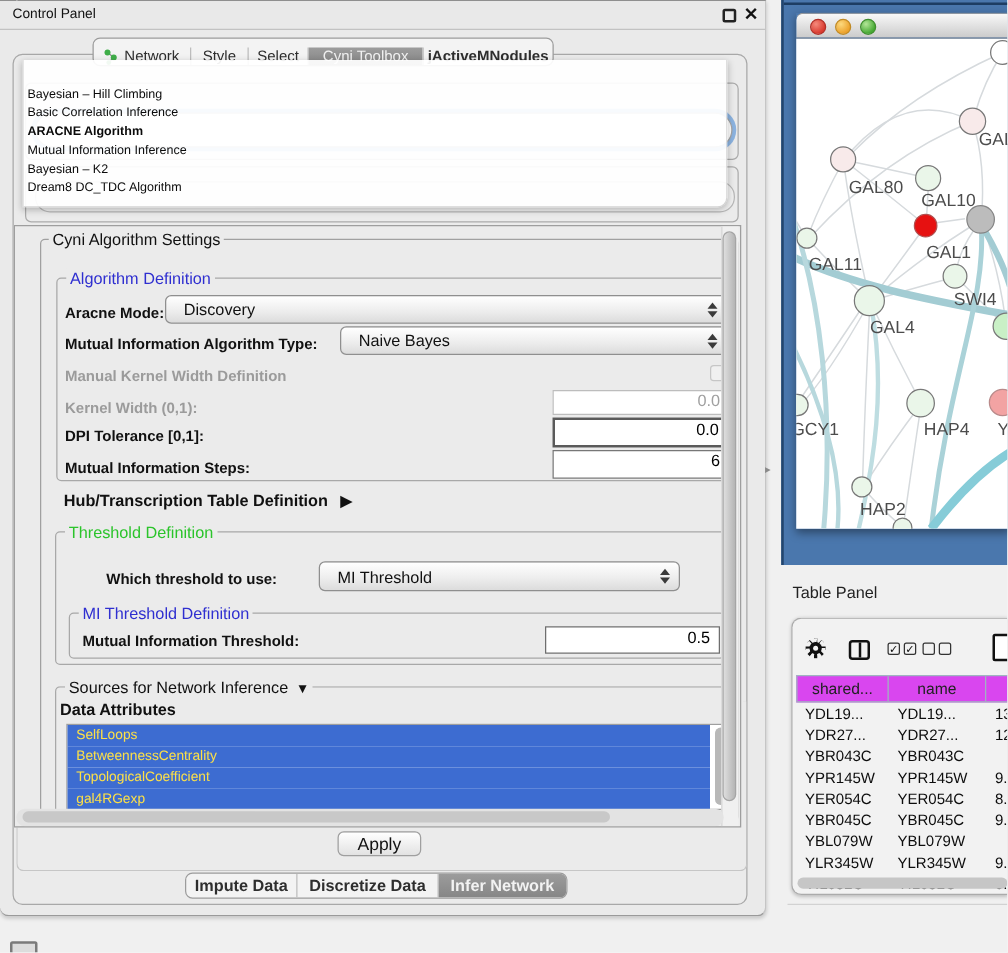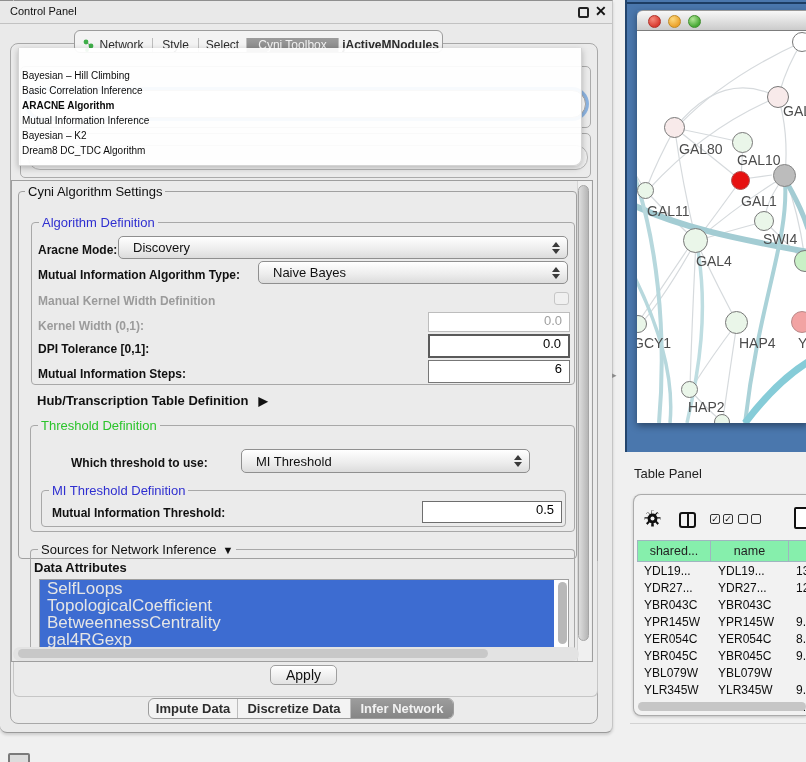--- a/index.html
+++ b/index.html
@@ -46,21 +46,21 @@
 
   
   #scrollpane { left:11px; top:179px; width:582px; height:482px; border:1px solid #9e9e9e; background:#ebebeb; overflow:hidden; }
   #v-scroll-track { right:1px; top:0; width:14px; height:100%; background:#f0f0f0; border-left:1px solid #d5d5d5; }
   #v-scroll-thumb { right:2px; top:4px; width:11px; height:456px; background:linear-gradient(90deg,#dedede,#b5b5b5); border:1px solid #a5a5a5; border-radius:6px; }
   #h-scroll-track { left:1px; top:466px; width:566px; height:14px; background:#e3e3e3; border-radius:7px; }
   #h-scroll-thumb { left:5px; top:2px; width:470px; height:9px; background:#c8c8c8; border-radius:5px; }
 
   
   .gtitle { position:absolute; top:-8px; background:#ebebeb; padding:0 3px; font-size:13px; white-space:nowrap; }
-  #cyni-group { left:6px; top:10px; width:559px; height:368px; border:1px solid #a0a0a0; border-radius:4px;text-decoration:underline; }
+  #cyni-group { left:20px; top:10px; width:559px; height:466px; border:1px solid #a0a0a0; border-radius:4px;text-decoration:underline; }
   #cyni-group > .gtitle { left:6px; color:#111; }
 
   #algdef-group { left:12px; top:30px; width:544px; height:163px; border:1px solid #a8a8a8; border-radius:4px; }
   #algdef-group > .gtitle { left:7px; color:#2f2fd0; }
 
   .flabel { position:absolute; font-weight:bold; font-size:12px; color:#111; white-space:nowrap; }
   .flabel.dis { color:#9b9b9b; }
 
   .combo { position:absolute; background:linear-gradient(#ffffff,#ececec 60%,#dcdcdc); border:1px solid #8f8f8f; border-radius:5px; font-size:13px; color:#111; display:flex; align-items:center; padding-left:14px; }
   .combo .arrows { position:absolute; right:7px; top:0; bottom:0; display:flex; flex-direction:column; justify-content:center; gap:2px; }
@@ -75,21 +75,21 @@
   #thr-group { left:11px; top:233px; width:545px; height:107px; border:1px solid #a8a8a8; border-radius:4px; }
   #thr-group > .gtitle { left:7px; color:#2bc42b; }
   #mithr-group { left:10px; top:64px; width:525px; height:37px; border:1px solid #a8a8a8; border-radius:4px; }
   #mithr-group > .gtitle { left:7px; color:#2f2fd0; }
 
   #src-group { left:11px; top:357px; width:545px; height:110px; border:1px solid #a8a8a8; border-radius:4px; border-bottom:none; }
   #src-group > .gtitle { left:7px; color:#111; }
   #src-arrow { display:inline-block; margin-left:6px; font-size:11px; color:#111; }
   #data-attr-label { left:3px; top:10px; font-size:13px; }
   #attr-list { left:8px; top:29px; width:530px; height:69px; background:#fff; border:1px solid #9e9e9e; }
-  .attr-item { height:17px; line-height:17px; background:#3d6cd1; color:#e5e5e5; font-size:17px; padding-left:7px; width:calc(100% - 14px); white-space:nowrap; overflow:hidden; }
+  .attr-item { height:17px; line-height:17px; background:#3d6cd1; color:#fde047; font-size:11px; padding-left:7px; width:calc(100% - 14px); white-space:nowrap; overflow:hidden; }
   #attr-scroll { right:1px; top:2px; width:9px; height:62px; background:#b8b8b8; border-radius:5px; }
 
   
   #apply-btn { left:270px; top:664px; width:67px; height:20px; background:linear-gradient(#ffffff,#e2e2e2); border:1px solid #9f9f9f; border-radius:5px; font-size:14px; color:#111; display:flex; align-items:center; justify-content:center; }
   #bottom-tabs { left:148px; top:697px; height:21px; font-size:13px; }
   #tab-impute { width:89px; font-weight:bold; }
   #tab-discretize { width:113px; font-weight:bold; }
   #tab-infer { width:102px; font-weight:bold; }
 
   
@@ -119,21 +119,21 @@
   #gear-icon { left:10px; top:15px; }
   #cols-icon { left:45px; top:17px; width:17px; height:16px; border:2px solid #111; border-radius:3px; }
   #cols-icon::after { content:""; position:absolute; left:5.5px; top:0; width:2px; height:12px; background:#111; }
   .cb-pair { display:flex; gap:3px; }
   #cb-checked { left:76px; top:19px; }
   #cb-unchecked { left:104px; top:19px; }
   .cb { width:10px; height:10px; border:1.5px solid #333; border-radius:2px; font-size:9px; line-height:8px; color:#111; text-align:center; }
   #doc-icon { left:160px; top:12px; width:16px; height:22px; border:2px solid #111; border-radius:2px; background:#fff; }
 
   #net-table { left:3px; top:45px; width:170px; }
-  #thead-row { display:flex; height:22px; background:#86efac; border-top:1px solid #9fb5c0; border-bottom:1px solid #9fb5c0; }
+  #thead-row { display:flex; height:22px; background:#d946ef; border-top:1px solid #9fb5c0; border-bottom:1px solid #9fb5c0; }
   .th { border-right:1px solid #9fb5c0; display:flex; align-items:center; justify-content:center; font-size:12.5px; color:#222; }
   .th:first-child { border-left:1px solid #9fb5c0; }
   .tr { display:flex; height:17px; }
   .td { font-size:12px; color:#0d0d0d; padding-left:7px; white-space:nowrap; overflow:hidden; display:flex; align-items:center; }
   .col1 { width:74px; }
   .col2 { width:78px; }
   .col3 { width:18px; }
   #tbl-hscroll { left:4px; top:207px; width:168px; height:9px; background:#c6c6c6; border-radius:5px; }
   #dock-bottom-line { left:630px; top:723px; width:176px; height:1px; background:#d2d2d2; }
 
@@ -255,22 +255,22 @@
                 <span>0.5</span>
               </div>
           </div>
         </div>
 
         <div class="abs" id="src-group">
           <span class="gtitle"><span>Sources for Network Inference</span><span id="src-arrow">▼</span></span>
           <span class="flabel" id="data-attr-label">Data Attributes</span>
           <div class="abs" id="attr-list">
             <div class="attr-item">SelfLoops</div>
+            <div class="attr-item">BetweennessCentrality</div>
             <div class="attr-item">TopologicalCoefficient</div>
-            <div class="attr-item">BetweennessCentrality</div>
             <div class="attr-item">gal4RGexp</div>
             <div class="abs" id="attr-scroll"></div>
           </div>
         </div>
       </div>
 
       <div class="abs" id="v-scroll-track">
         <div class="abs" id="v-scroll-thumb"></div>
       </div>
       <div class="abs" id="h-scroll-track">

